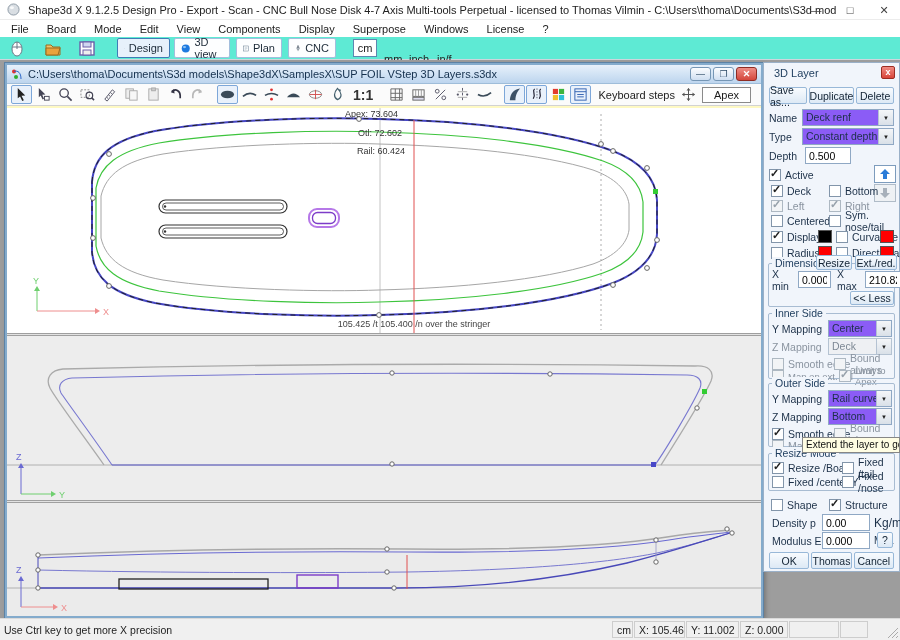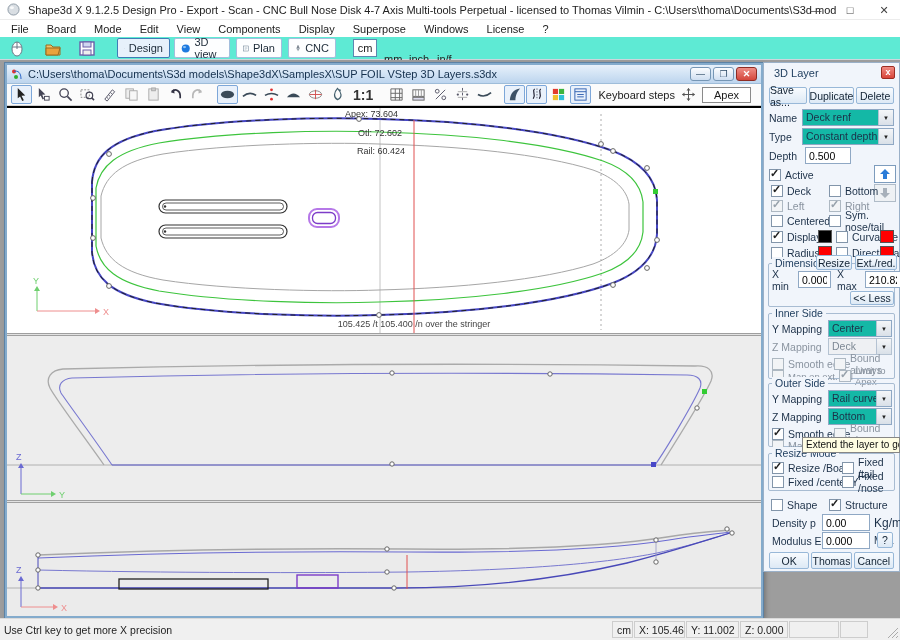--- a/index.html
+++ b/index.html
@@ -23,21 +23,21 @@
   .mode-btn { position:absolute; top:1px; height:20px; border:1px solid #a3bedd; border-radius:2px; background:#fdfeff; display:flex; align-items:center; gap:4px; padding:0 6px; font-size:11px; color:#1c2a38; }
   .mode-btn.active { border-color:#3f7cb6; background:#e7f1fb; }
   .mode-btn svg { width:13px; height:13px; }
   .unit-box { position:absolute; top:2px; left:353px; width:24px; height:18px; border:1px solid #5f87b0; background:#fff; text-align:center; line-height:16px; font-size:11px; }
   .unit-lbl { position:absolute; top:4px; font-size:11px; color:#222;margin-top:12px; }
 
   
   .mdi { position:absolute; left:0; top:60px; width:900px; height:558px; background:#9d9d9d; }
 
   
-  .doc-window { position:absolute; left:5px; top:3px; width:758px; height:555px; background:#000000; border:2px solid #84abcc; box-shadow:0 0 0 1px #5c82a5, 2px 2px 5px rgba(0,0,0,.3); }
+  .doc-window { position:absolute; left:5px; top:3px; width:758px; height:555px; background:#fef9c3; border:2px solid #84abcc; box-shadow:0 0 0 1px #5c82a5, 2px 2px 5px rgba(0,0,0,.3); }
   .doc-titlebar { height:19px; background:linear-gradient(#e7f1fb,#bdd5ee); display:flex; align-items:center; border-bottom:1px solid #9fbdd9; }
   .doc-icon { width:12px; height:12px; margin:0 5px 0 4px; }
   .doc-title { font-size:11px; color:#14304d; white-space:nowrap; overflow:hidden; flex:1; }
   .doc-btns { display:flex; gap:2px; padding-right:4px; }
   .doc-btn { width:21px; height:14px; border-radius:3px; border:1px solid #7596b5; background:linear-gradient(#fcfdfe,#cfdff1); font-size:9px; line-height:12px; text-align:center; color:#2c4a66; }
   .doc-btn.close { background:linear-gradient(#ee8d85,#d4473c); border-color:#8e2c24; color:#fff; font-weight:bold; }
 
   .doc-toolbar { height:22px; background:#fbfbfb; border-bottom:1px solid #d2d2d2; display:flex; align-items:center; padding:0 4px; gap:1px; }
   .tbtn { width:21px; height:19px; display:flex; align-items:center; justify-content:center; border:1px solid transparent; flex:none; }
   .tbtn svg { width:15px; height:15px; }
@@ -57,21 +57,21 @@
 
   
   .layer-panel { position:absolute; left:763px; top:2px; width:137px; height:510px; background:#f1f5fb; border:1px solid #9ab0c8; font-size:10.5px; color:#1c3048; }
   .lp-header { position:absolute; left:0; top:0; right:0; height:20px; }
   .lp-title { position:absolute; left:10px; top:4px; font-size:11px; color:#1c3b5c; }
   .lp-close { position:absolute; right:4px; top:3px; width:14px; height:13px; background:linear-gradient(#f08b82,#d8453a); border:1px solid #9c2c22; border-radius:2px; color:#fff; font-size:9px; font-weight:bold; text-align:center; line-height:11px; }
   .prow { position:absolute; left:5px; right:5px; height:16px; display:flex; align-items:center; }
   .lp-btn { flex:1; height:17px; border:1px solid #98b8d8; border-radius:2px; background:linear-gradient(#f8fbfe,#dde9f5); font-size:10.5px; color:#123; display:flex; align-items:center; justify-content:center; margin-right:2px; }
   .lp-btn:last-child { margin-right:0; }
   .lbl { flex:none; }
-  .dd { flex:1; height:17px; border:1px solid #8fa8c4; background:#14b8a6; display:flex; overflow:hidden; }
+  .dd { flex:1; height:17px; border:1px solid #8fa8c4; background:#8b5cf6; display:flex; overflow:hidden; }
   .dd .txt { flex:1; padding:1px 3px; white-space:nowrap; overflow:hidden; font-size:10.5px; }
   .dd .arw { width:15px; flex:none; background:linear-gradient(#f4f6f8,#d9e0e8); border-left:1px solid #b4c2d2; display:flex; align-items:center; justify-content:center; font-size:6px; color:#222; }
   .dd.disabled { background:#eef0f3; border-color:#b5c3d2; }
   .dd.disabled .txt { color:#7d8894; }
   .inp { height:17px; border:1px solid #8fa8c4; background:#fff; font-size:10.5px; padding:1px 3px; font-family:"Liberation Sans",sans-serif; }
   .cb { width:12px; height:12px; border:1px solid #8295aa; background:#fff; display:inline-block; position:relative; margin-right:4px; flex:none; }
   .cb.checked::after { content:"✓"; position:absolute; left:0; top:-3px; font-size:11px; font-weight:bold; color:#222; }
   .cb.disabled { border-color:#adb8c2; background:#f2f4f6; }
   .cb.disabled::after { color:#97a1ab; }
   .dis-lbl { color:#8a94a0; }

